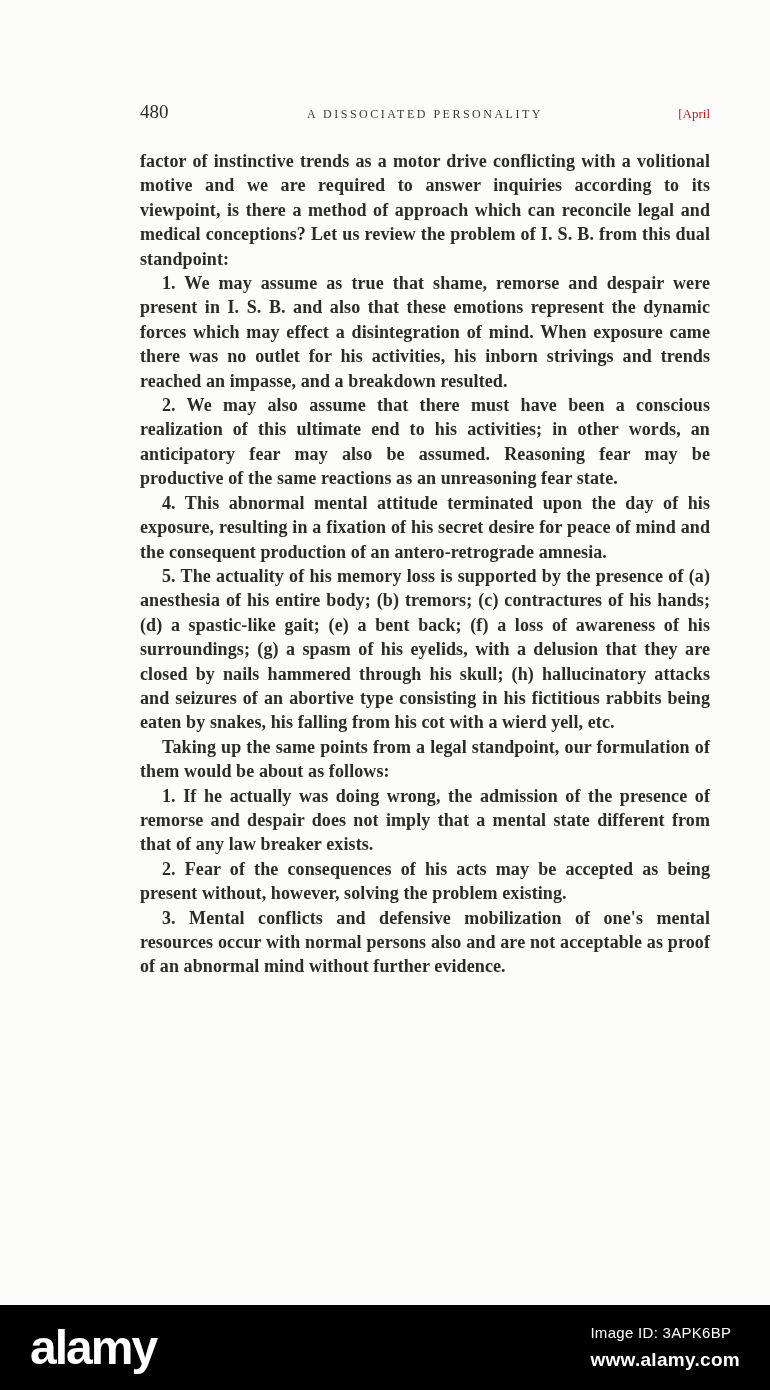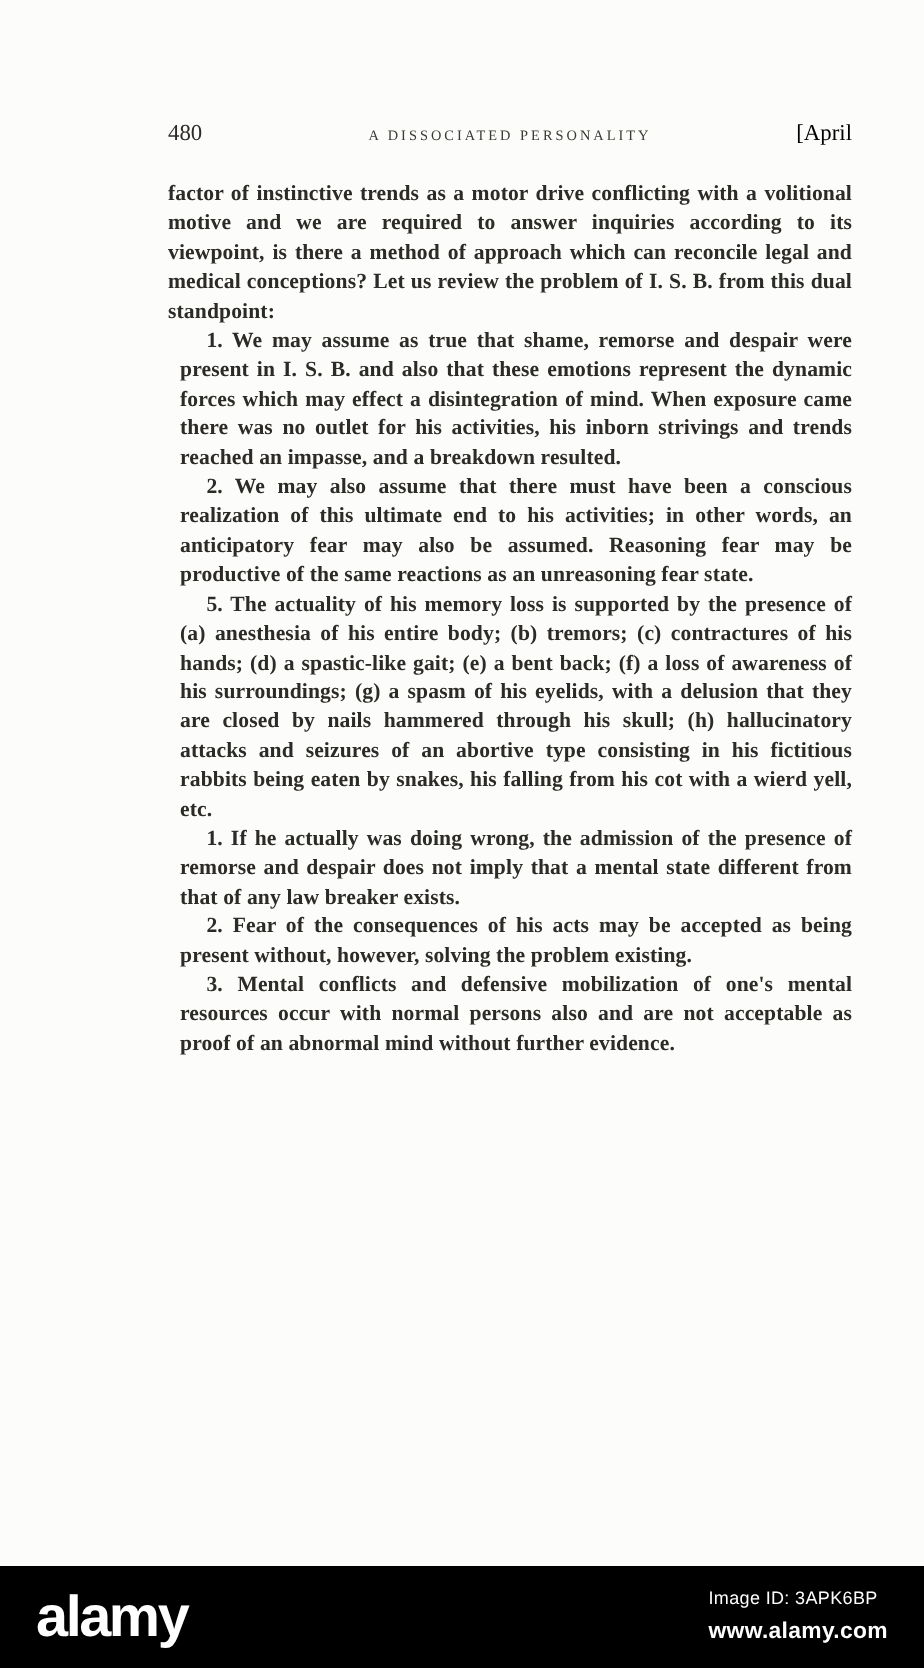--- a/index.html
+++ b/index.html
@@ -30,36 +30,36 @@
     flex: 1;
     text-align: center;
     font-size: 12px;
     letter-spacing: 2.5px;
     color: #3b3933;
     white-space: nowrap;
   }
   .header-right {
     width: 80px;
     text-align: right;
-    font-size: 19px;
-    color: #000000;
+    font-size: 13px;
+    color: #b91c1c;
   }
 
   .body-text {
     position: absolute;
     top: 149px;
     left: 140px;
     width: 570px;
     font-size: 18px;
     line-height: 24.4px;
     text-align: justify;
     letter-spacing: 0.1px;
   }
   p.para { margin: 0; font-weight: bold; }
-  p.para.indent { text-indent: 22px; margin-left: 10px; }
+  p.para.indent { text-indent: 22px; }
 
   .footer-bar {
     position: absolute;
     left: 0;
     bottom: 0;
     width: 770px;
     height: 85px;
     background: #000000;
     display: flex;
     align-items: center;
@@ -86,21 +86,23 @@
   <div class="page-header">
     <span class="page-num">480</span>
     <span class="running-title">A DISSOCIATED PERSONALITY</span>
     <span class="header-right">[April</span>
   </div>
 
   <div class="body-text" id="paragraphs">
       <p class="para">factor of instinctive trends as a motor drive conflicting with a volitional motive and we are required to answer inquiries according to its viewpoint, is there a method of approach which can reconcile legal and medical conceptions? Let us review the problem of I. S. B. from this dual standpoint:</p>
       <p class="para indent">1. We may assume as true that shame, remorse and despair were present in I. S. B. and also that these emotions represent the dynamic forces which may effect a disintegration of mind. When exposure came there was no outlet for his activities, his inborn strivings and trends reached an impasse, and a breakdown resulted.</p>
       <p class="para indent">2. We may also assume that there must have been a conscious realization of this ultimate end to his activities; in other words, an anticipatory fear may also be assumed. Reasoning fear may be productive of the same reactions as an unreasoning fear state.</p>
+      <p class="para indent">4. This abnormal mental attitude terminated upon the day of his exposure, resulting in a fixation of his secret desire for peace of mind and the consequent production of an antero-retrograde amnesia.</p>
       <p class="para indent">5. The actuality of his memory loss is supported by the presence of (a) anesthesia of his entire body; (b) tremors; (c) contractures of his hands; (d) a spastic-like gait; (e) a bent back; (f) a loss of awareness of his surroundings; (g) a spasm of his eyelids, with a delusion that they are closed by nails hammered through his skull; (h) hallucinatory attacks and seizures of an abortive type consisting in his fictitious rabbits being eaten by snakes, his falling from his cot with a wierd yell, etc.</p>
+      <p class="para indent">Taking up the same points from a legal standpoint, our formulation of them would be about as follows:</p>
       <p class="para indent">1. If he actually was doing wrong, the admission of the presence of remorse and despair does not imply that a mental state different from that of any law breaker exists.</p>
       <p class="para indent">2. Fear of the consequences of his acts may be accepted as being present without, however, solving the problem existing.</p>
       <p class="para indent">3. Mental conflicts and defensive mobilization of one's mental resources occur with normal persons also and are not acceptable as proof of an abnormal mind without further evidence.</p>
     </div>
 
   <div class="footer-bar">
     <span class="alamy-logo">alamy</span>
     <span class="footer-right">
       <span class="image-id" style="display:block">Image ID: 3APK6BP</span>
       <span class="alamy-url" style="display:block">www.alamy.com</span>

